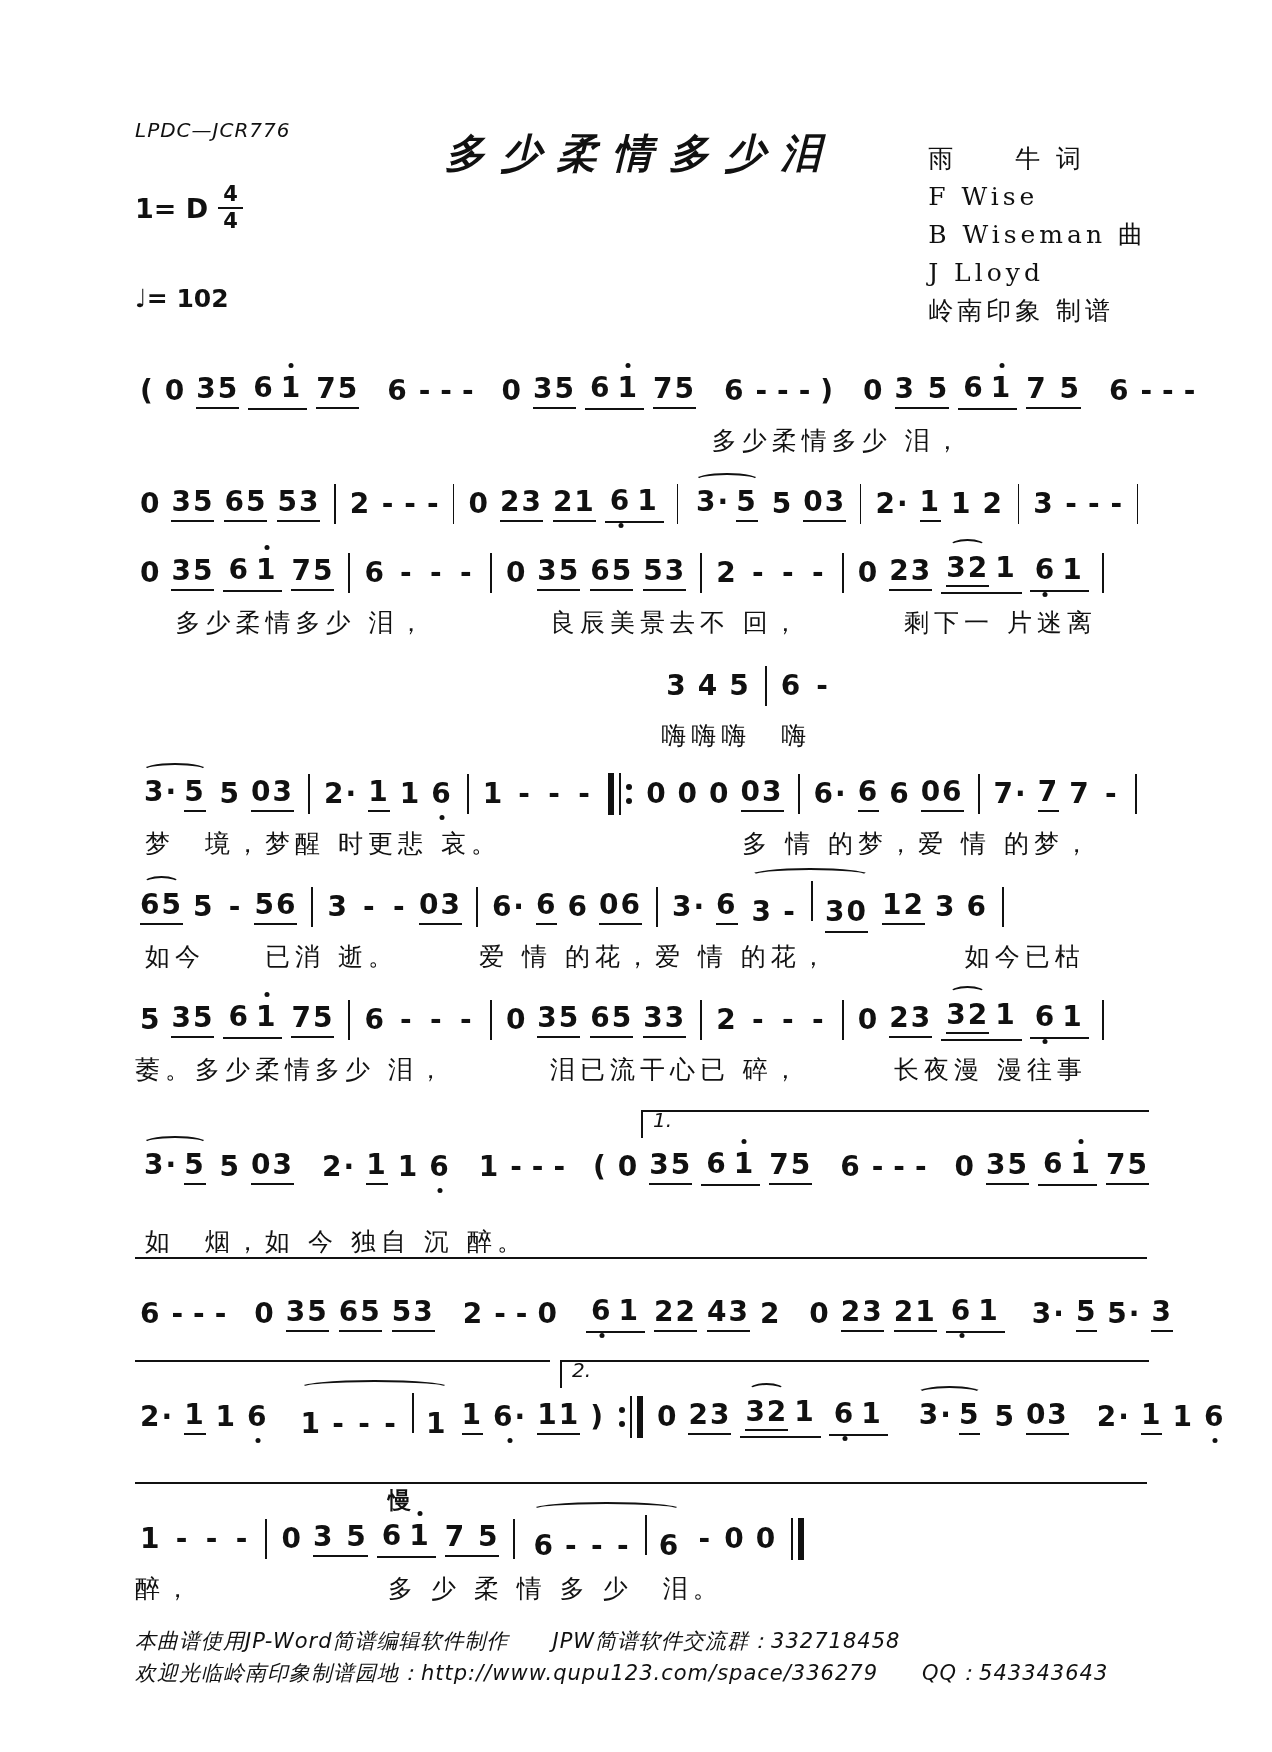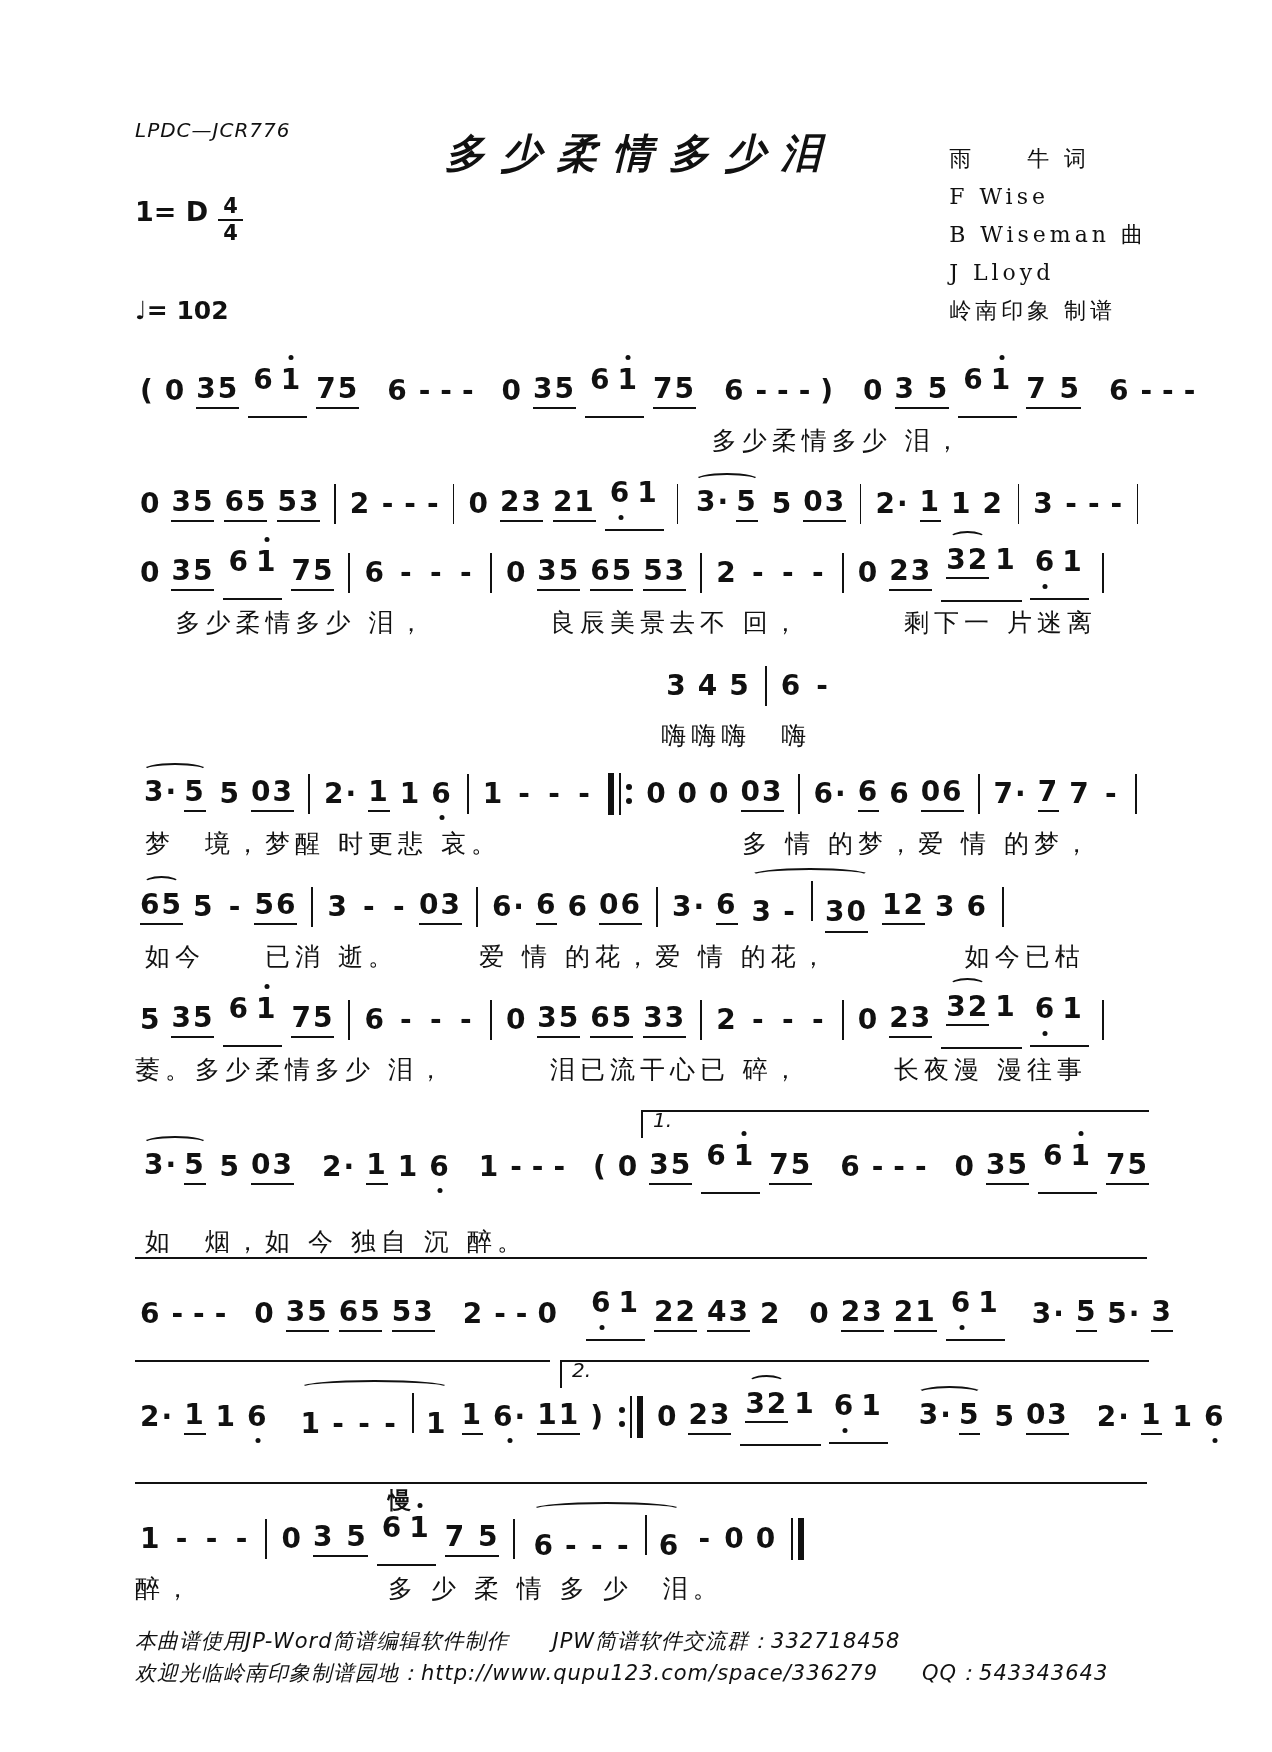--- a/index.html
+++ b/index.html
@@ -5,47 +5,47 @@
   html,body{margin:0;padding:0;background:#f4f4f2;}
   .sheet{
     width:1272px;height:1752px;background:#fff;margin:0 auto;position:relative;
     font-family:"DejaVu Sans","Liberation Sans",sans-serif;color:#111;
     box-sizing:border-box;padding:118px 125px 0 135px;overflow:hidden;
   }
   
   .header{position:relative;height:232px;}
   .h-left{position:absolute;left:0;top:0;}
   .meta-code{font-style:italic;font-size:20px;letter-spacing:1px;}
-  .key-row{margin-top:54px;display:flex;gap:10px;font-weight:bold;font-size:27px;}
+  .key-row{margin-top:42px;display:flex;align-items:center;gap:10px;font-weight:bold;font-size:27px;}
   .ts{display:inline-flex;flex-direction:column;align-items:center;line-height:1;font-size:21px;font-weight:bold;}
   .ts .tsn{padding:0 5px 2px;}
   .ts .tsd{border-top:2px solid #111;padding:2px 5px 0;}
   .tempo-row{margin-top:52px;font-size:25px;font-weight:bold;}
   .h-center{position:absolute;left:50%;transform:translateX(-50%);top:8px;text-align:center;width:560px;}
   .title{font-family:"DejaVu Serif","Liberation Serif",serif;font-size:40px;font-weight:bold;letter-spacing:16px;font-style:italic;}
   .subtitle{margin-top:46px;font-family:"DejaVu Serif","Liberation Serif",serif;font-size:25px;letter-spacing:3px;}
-  .h-right{position:absolute;right:0;top:22px;font-family:"DejaVu Serif","Liberation Serif",serif;font-size:22px;line-height:38px;}
+  .h-right{position:absolute;right:0;top:22px;font-family:"DejaVu Serif","Liberation Serif",serif;font-size:25px;line-height:38px;}
   .credit-line{letter-spacing:4px;white-space:pre;}
   
   .score{margin-top:14px;}
   .system{position:relative;margin-bottom:15px;}
   .overlayrow{position:relative;height:34px;}
   .ending{position:absolute;top:4px;height:26px;border-top:2px solid #111;}
   .ending.tick{border-left:2px solid #111;}
   .ending .elabel{font-style:italic;font-size:20px;margin-left:10px;display:inline-block;transform:translateY(-4px);}
   .sys-label{position:absolute;bottom:-4px;font-size:23px;font-weight:bold;}
   .notes-row{height:54px;display:flex;align-items:center;white-space:nowrap;}
   .lyrics-row{position:relative;height:44px;font-family:"DejaVu Serif","Liberation Serif",serif;font-size:25px;}
   .lyrics-row span{position:absolute;top:6px;white-space:pre;letter-spacing:5px;}
   .note{font-size:28px;font-weight:bold;letter-spacing:2px;margin:0 5px;position:relative;display:inline-block;line-height:1.15;}
   .dash{width:20px;text-align:center;letter-spacing:0;}
   .grp{display:inline-block;margin:0 4px;padding:0 2px;position:relative;line-height:1.15;}
   .grp .note{margin:0 3px;}
   .u1l{border-bottom:2px solid #111;padding-bottom:2px;}
-  .grp.u1l{padding-bottom:19px;}
+  .grp.u1l{padding-bottom:3px;}
   .grp.u1l .u1l{padding-bottom:0;margin-bottom:2px;}
   .arc::before{content:"";position:absolute;left:3px;right:3px;top:-13px;height:11px;
     border:2px solid transparent;border-top:2px solid #111;border-radius:50% 50% 0 0;}
   .hi::after{content:"";position:absolute;top:-9px;left:50%;transform:translateX(-50%);
     width:5px;height:5px;border-radius:50%;background:#111;}
   .lo::after{content:"";position:absolute;bottom:-10px;left:50%;transform:translateX(-50%);
     width:5px;height:5px;border-radius:50%;background:#111;}
   .bar{display:inline-block;width:2px;height:40px;background:#111;margin:0 9px;}
   .rep{display:inline-flex;align-items:center;gap:5px;margin:0 9px;}
   .rthin{width:2px;height:42px;background:#111;}

